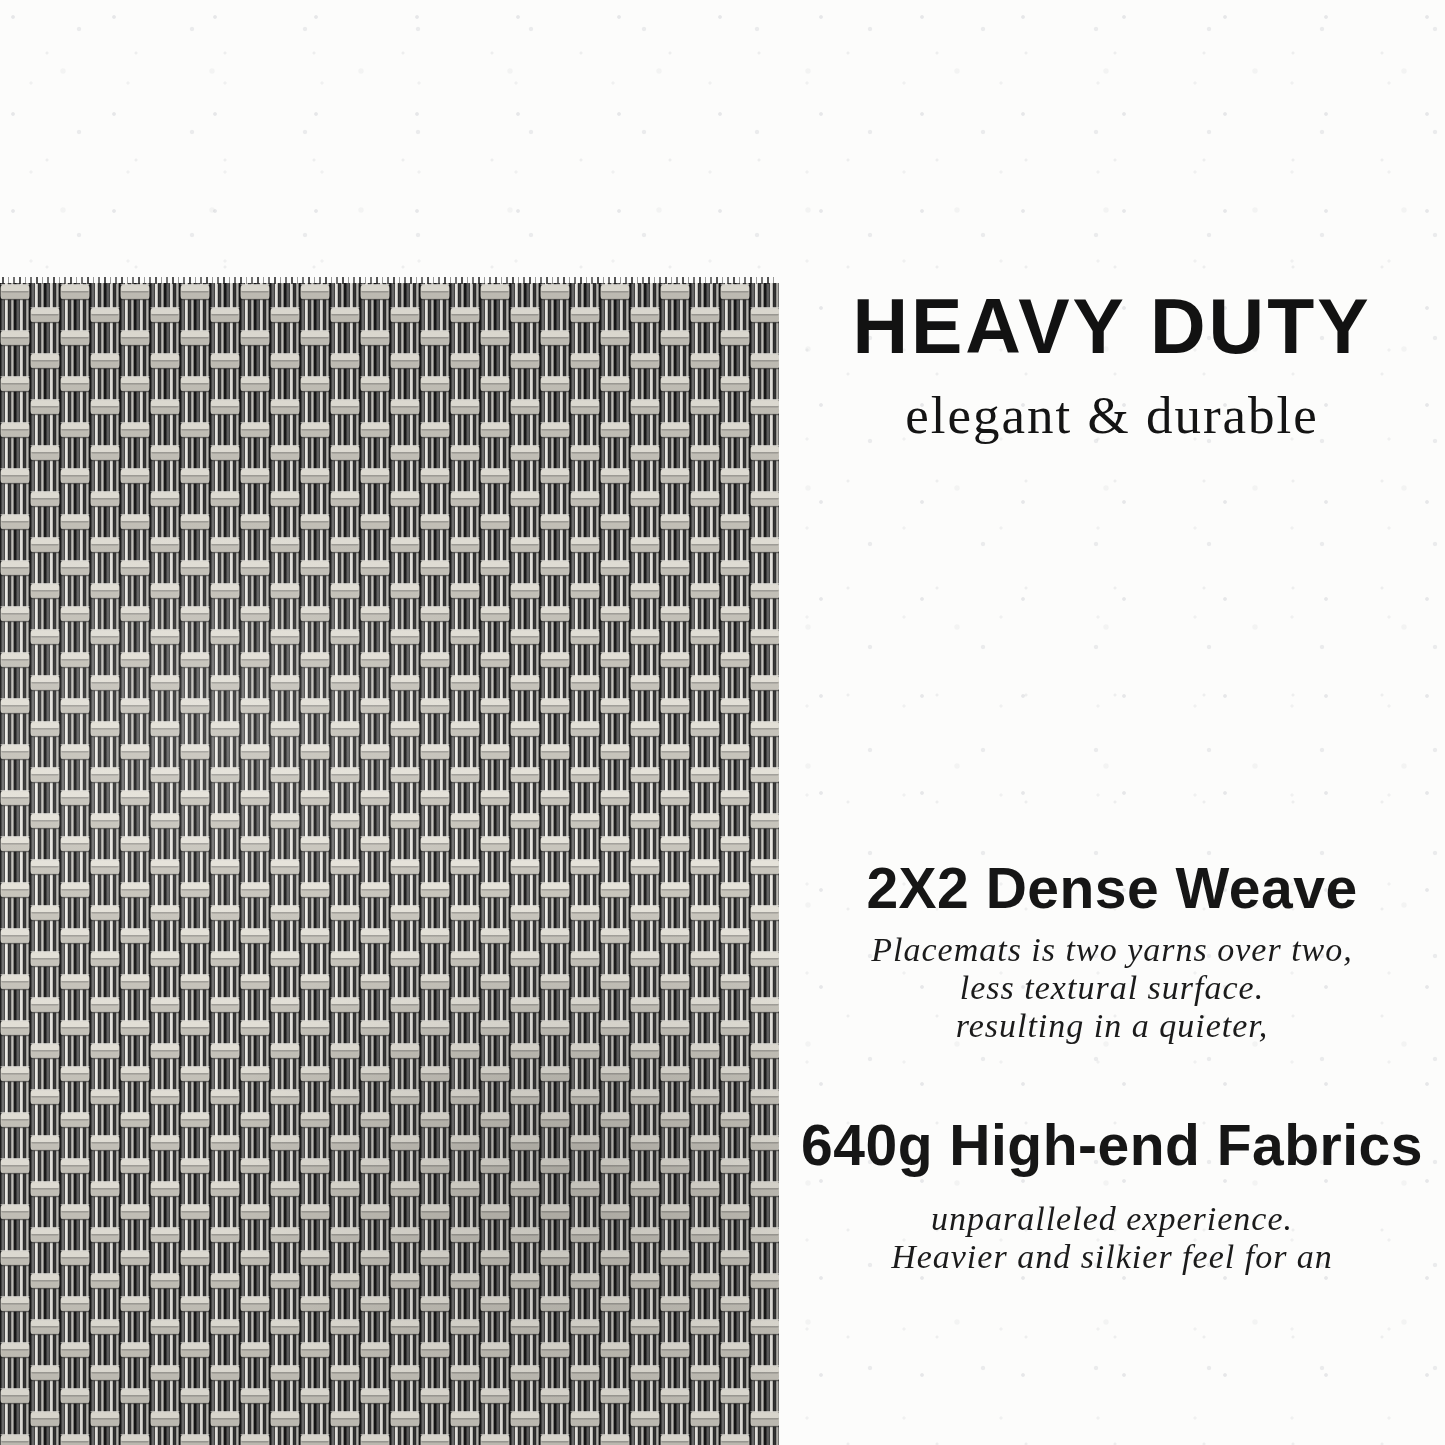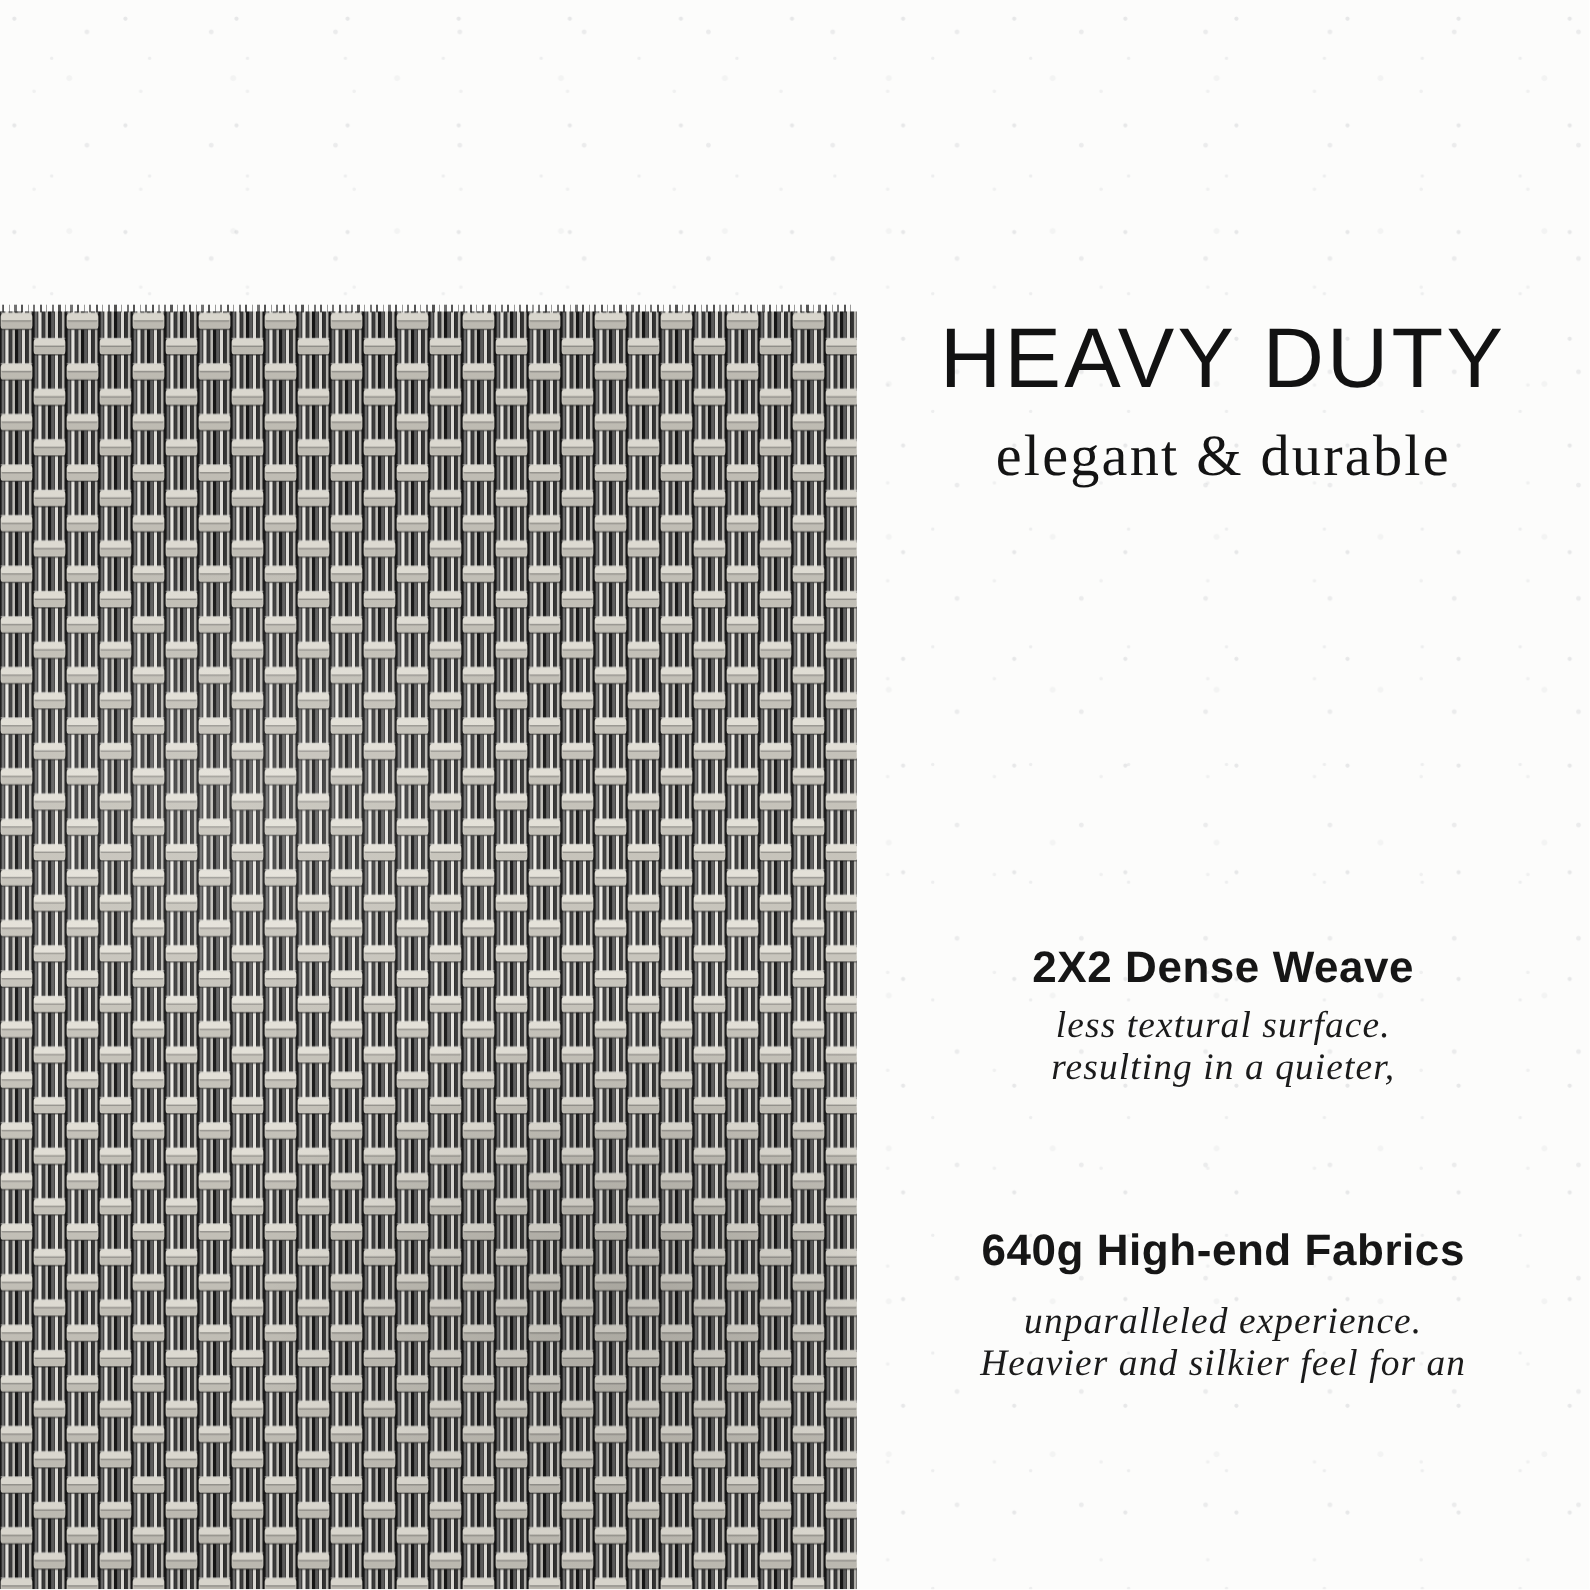--- a/index.html
+++ b/index.html
@@ -52,41 +52,41 @@
   
   .right-col {
     position:absolute;
     left:779px; top:0;
     width:666px; height:1445px;
     text-align:center;
   }
   .headline {
     position:absolute; top:288px; left:0; width:100%;
     font-family:"Liberation Sans", sans-serif;
-    font-weight:400;
+    font-weight:700;
     font-size:77px; line-height:1;
     letter-spacing:3px;
     color:#121212;
     white-space:nowrap;
   }
   .subtitle {
     position:absolute; top:389px; left:0; width:100%;
     font-family:"Liberation Serif", serif;
     font-weight:400;
     font-size:53px; line-height:1;
     letter-spacing:2px;
     color:#17171
 5;
     white-space:nowrap;
   }
   .feature { position:absolute; left:0; width:100%; }
   .feature h2 {
     font-family:"Liberation Sans", sans-serif;
     font-weight:700;
-    font-size:40px; line-height:1;
+    font-size:57px; line-height:1;
     letter-spacing:0.5px;
     color:#161616;
   }
   .feature p {
     font-family:"Liberation Serif", serif;
     font-style:italic;
     font-weight:500;
     font-size:34px; line-height:38px;
     letter-spacing:1px;
     color:#1b1b1b;
@@ -153,20 +153,21 @@
 
   <div class="right-col">
 
     <h1 class="headline">HEAVY DUTY</h1>
 
     <div class="subtitle">elegant &amp; durable</div>
 
     <section class="feature f1">
       <h2>2X2 Dense Weave</h2>
       <p>
+        <span>Placemats is two yarns over two,</span>
         <span>less textural surface.</span>
         <span>resulting in a quieter,</span>
       </p>
     </section>
 
     <section class="feature f2">
       <h2>640g High-end Fabrics</h2>
       <p>
         <span>unparalleled experience.</span>
         <span>Heavier and silkier feel for an</span>

